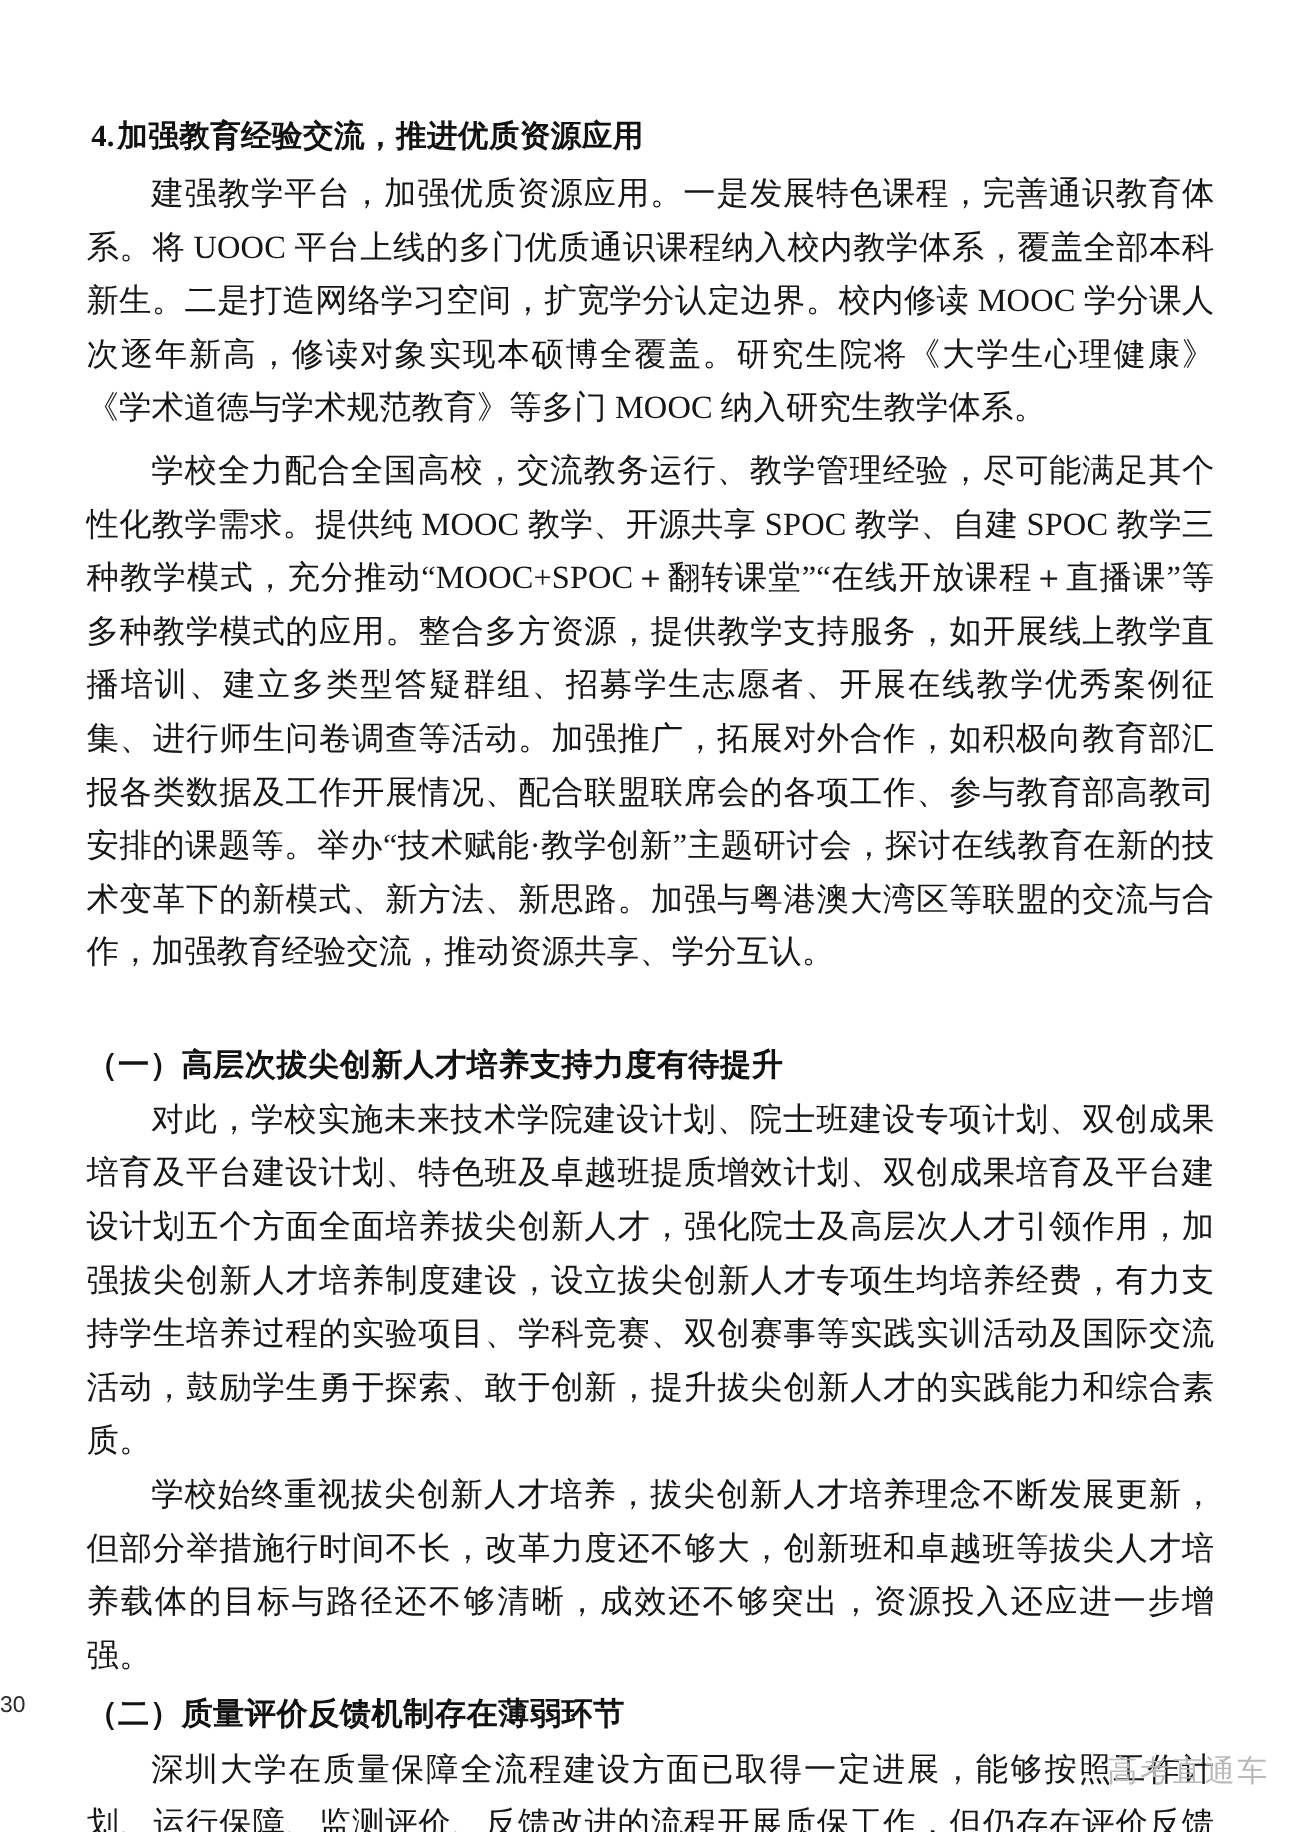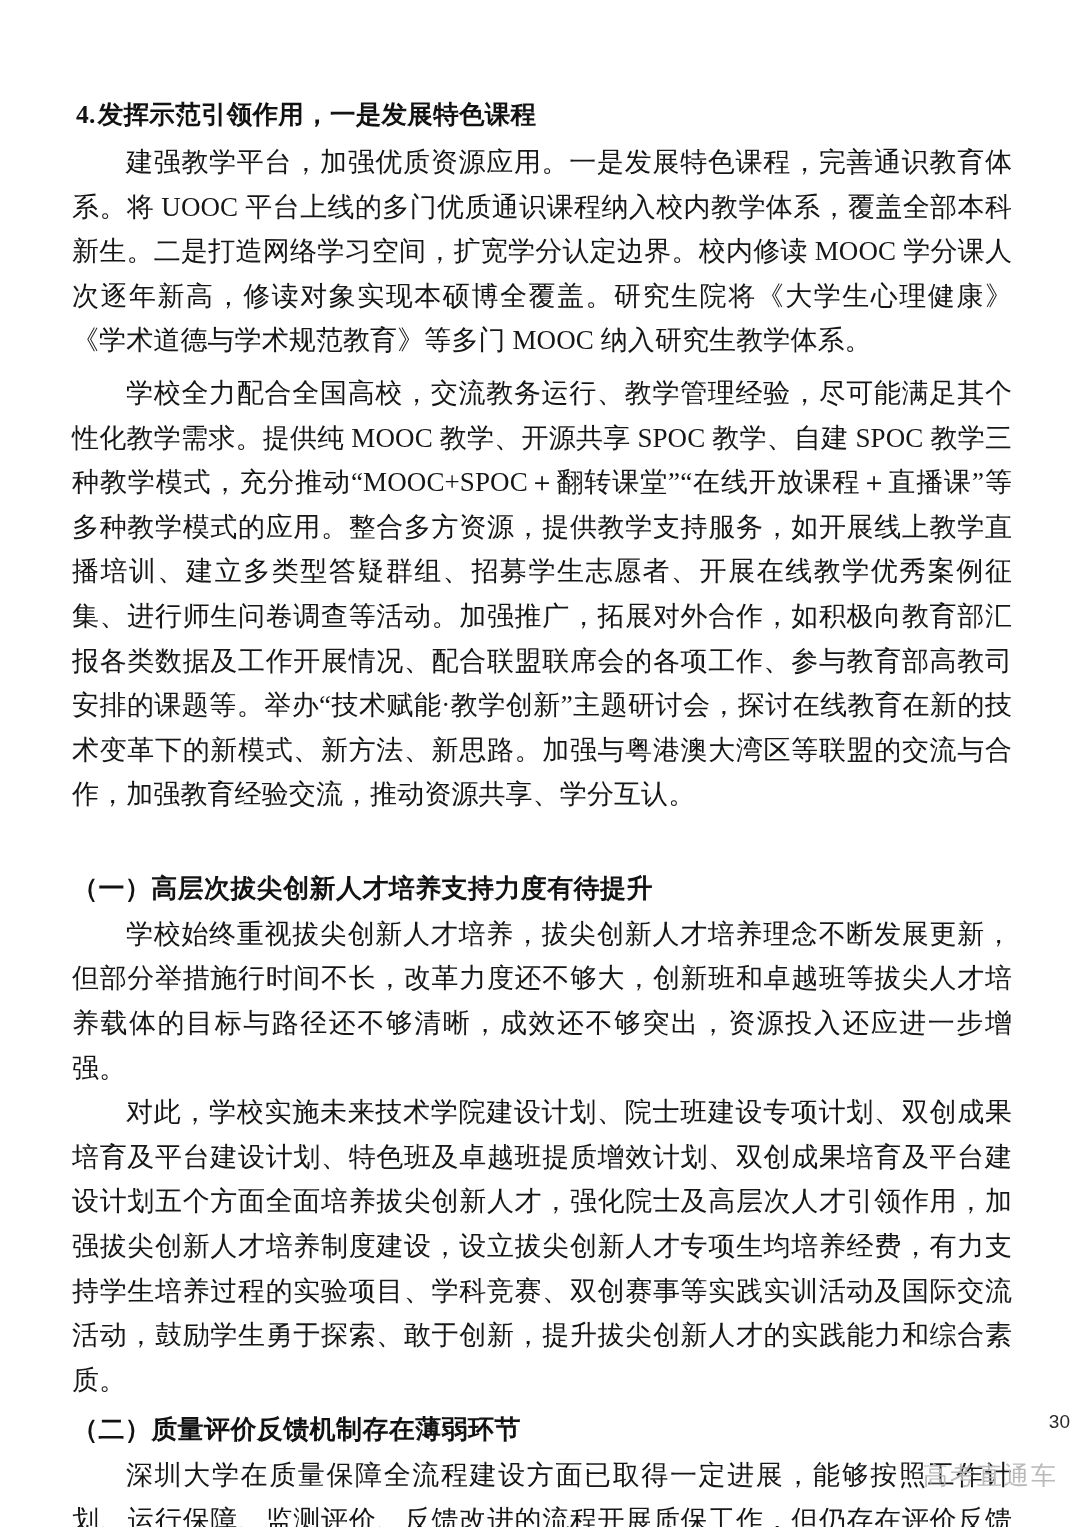--- a/index.html
+++ b/index.html
@@ -85,21 +85,21 @@
     margin: 0 0 4px 0;
     letter-spacing: 0.4px;
   }
 
   
   .page-number {
     position: absolute;
     left: 0;
     right: 10px;
     top: 1411px;
-    text-align: right;
+    text-align: left;
     font-family: "Liberation Sans", "DejaVu Sans", sans-serif;
     font-size: 19px;
     color: #2b2b2b;
   }
 
   .watermark {
     position: absolute;
     right: 22px;
     top: 1459px;
     font-family: "Liberation Sans", "DejaVu Sans", sans-serif;
@@ -110,36 +110,36 @@
   }
 </style>
 </head>
 <body>
 
 <div class="page">
 
   <div class="content">
 
     <h3 class="num-heading">
-      <span class="num">4.</span><span>发挥示范引领作用，一是发展特色课程</span>
+      <span class="num">4.</span><span>加强教育经验交流，推进优质资源应用</span>
     </h3>
     <p class="para">建强教学平台，加强优质资源应用。一是发展特色课程，完善通识教育体系。将 UOOC 平台上线的多门优质通识课程纳入校内教学体系，覆盖全部本科新生。二是打造网络学习空间，扩宽学分认定边界。校内修读 MOOC 学分课人次逐年新高，修读对象实现本硕博全覆盖。研究生院将《大学生心理健康》《学术道德与学术规范教育》等多门 MOOC 纳入研究生教学体系。</p>
 
     <div class="gap-sm"></div>
 
     <p class="para">学校全力配合全国高校，交流教务运行、教学管理经验，尽可能满足其个性化教学需求。提供纯 MOOC 教学、开源共享 SPOC 教学、自建 SPOC 教学三种教学模式，充分推动“MOOC+SPOC＋翻转课堂”“在线开放课程＋直播课”等多种教学模式的应用。整合多方资源，提供教学支持服务，如开展线上教学直播培训、建立多类型答疑群组、招募学生志愿者、开展在线教学优秀案例征集、进行师生问卷调查等活动。加强推广，拓展对外合作，如积极向教育部汇报各类数据及工作开展情况、配合联盟联席会的各项工作、参与教育部高教司安排的课题等。举办“技术赋能·教学创新”主题研讨会，探讨在线教育在新的技术变革下的新模式、新方法、新思路。加强与粤港澳大湾区等联盟的交流与合作，加强教育经验交流，推动资源共享、学分互认。</p>
 
     <div class="gap-lg"></div>
 
 
     <div class="gap-md"></div>
 
     <h2 class="sub-heading">（一）高层次拔尖创新人才培养支持力度有待提升</h2>
+    <p class="para">对此，学校实施未来技术学院建设计划、院士班建设专项计划、双创成果培育及平台建设计划、特色班及卓越班提质增效计划、双创成果培育及平台建设计划五个方面全面培养拔尖创新人才，强化院士及高层次人才引领作用，加强拔尖创新人才培养制度建设，设立拔尖创新人才专项生均培养经费，有力支持学生培养过程的实验项目、学科竞赛、双创赛事等实践实训活动及国际交流活动，鼓励学生勇于探索、敢于创新，提升拔尖创新人才的实践能力和综合素质。</p>
     <p class="para">学校始终重视拔尖创新人才培养，拔尖创新人才培养理念不断发展更新，但部分举措施行时间不长，改革力度还不够大，创新班和卓越班等拔尖人才培养载体的目标与路径还不够清晰，成效还不够突出，资源投入还应进一步增强。</p>
-    <p class="para">对此，学校实施未来技术学院建设计划、院士班建设专项计划、双创成果培育及平台建设计划、特色班及卓越班提质增效计划、双创成果培育及平台建设计划五个方面全面培养拔尖创新人才，强化院士及高层次人才引领作用，加强拔尖创新人才培养制度建设，设立拔尖创新人才专项生均培养经费，有力支持学生培养过程的实验项目、学科竞赛、双创赛事等实践实训活动及国际交流活动，鼓励学生勇于探索、敢于创新，提升拔尖创新人才的实践能力和综合素质。</p>
 
     <div class="gap-sm"></div>
 
     <h2 class="sub-heading">（二）质量评价反馈机制存在薄弱环节</h2>
     <p class="para">深圳大学在质量保障全流程建设方面已取得一定进展，能够按照工作计划、运行保障、监测评价、反馈改进的流程开展质保工作，但仍存在评价反馈不够深入、结果分析应用不够全面、改进提升难以持续监测等问题。</p>
 
   </div>
 
   <div class="page-number">30</div>
 

